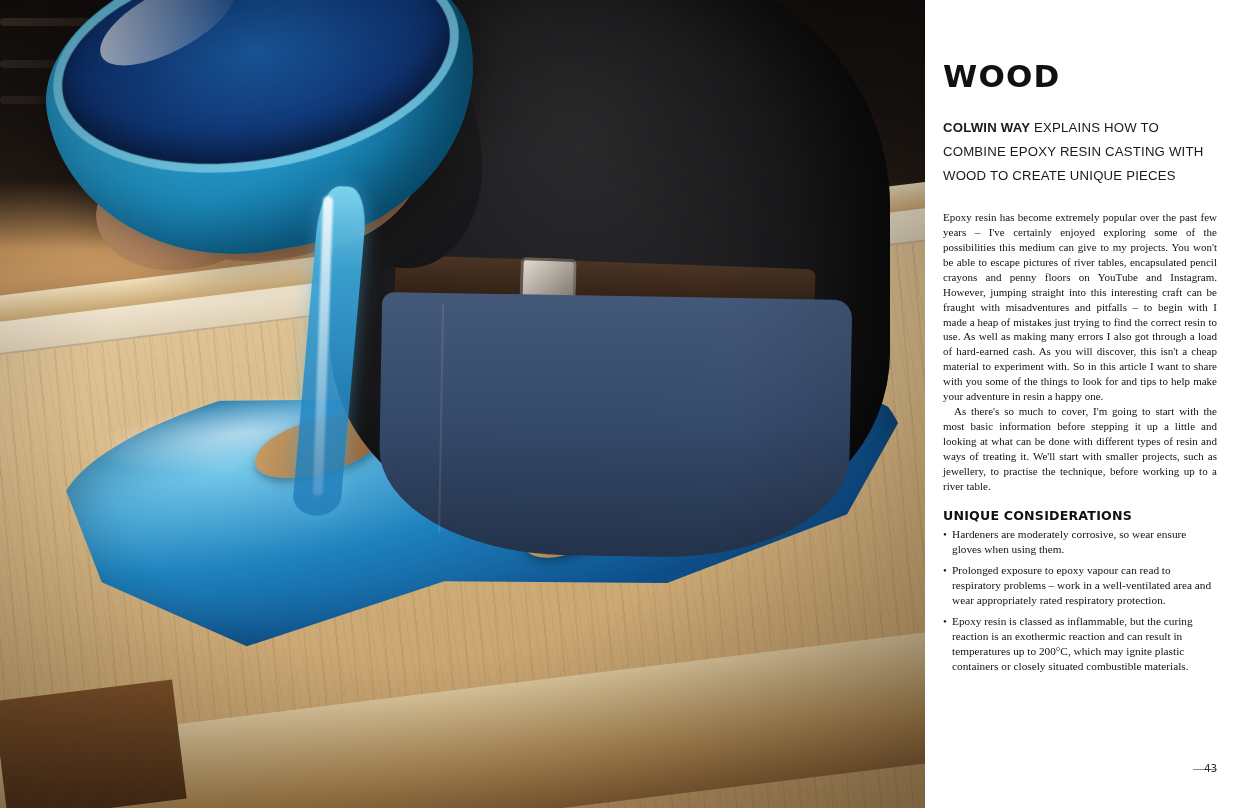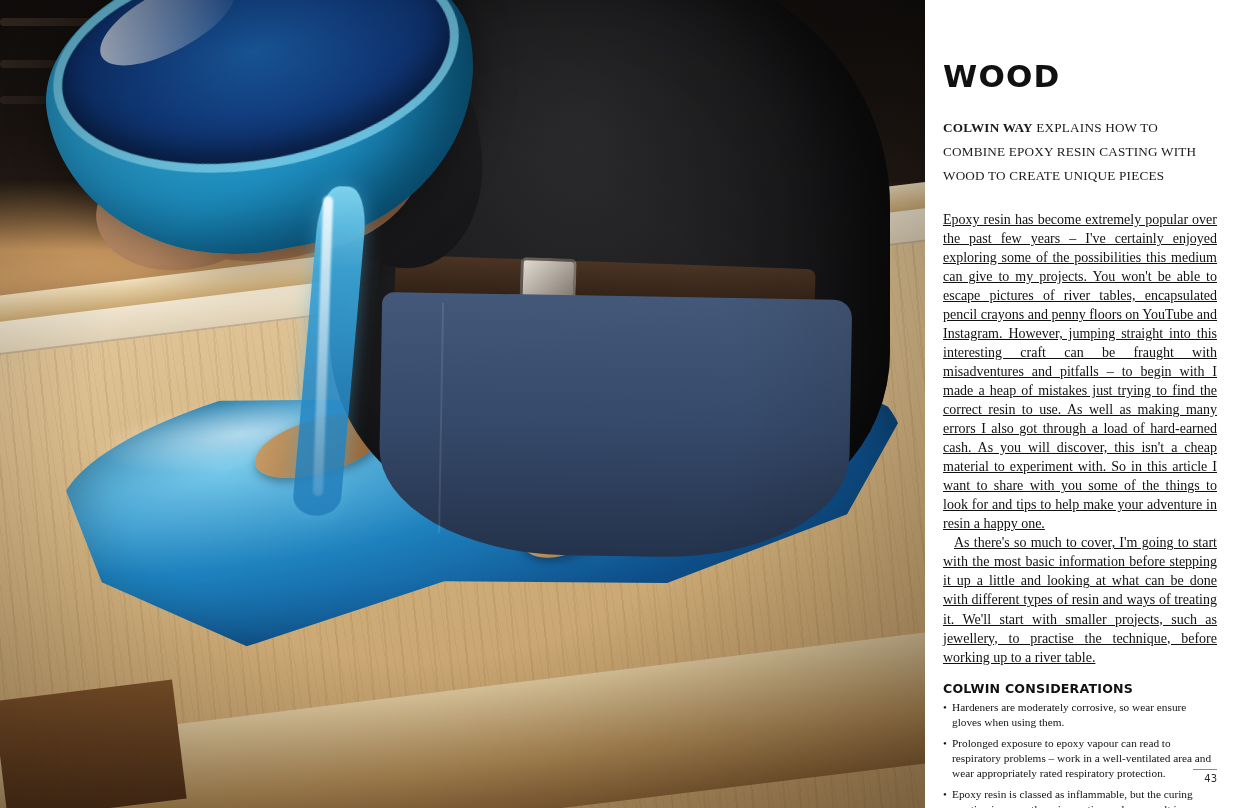--- a/index.html
+++ b/index.html
@@ -220,36 +220,35 @@
     font-weight: 700;
     font-size: 31px;
     line-height: 1.22;
     letter-spacing: 1.2px;
     color: #111111;
     margin-bottom: 20px;
   }
   .headline .l2 { display: block; }
 
   .standfirst {
-    font-family: Liberation Serif, serif;
+    font-family: Liberation Sans, sans-serif;
     font-size: 13.2px;
     line-height: 1.82;
     letter-spacing: .2px;
     color: #1a1a1a;
     margin-bottom: 22px;
   }
   .standfirst .byline { font-weight: 700; }
 
   .body-copy p {
     font-family: "Liberation Serif", serif;
-    font-size: 14px;
+    font-size: 11px;
     line-height: 1.36;
     color: #111111;
     text-align: justify;
-    text-decoration: underline;
   }
   .body-copy p + p { text-indent: 11px; }
   .body-copy { margin-bottom: 14px; }
 
   .section-head {
     font-family: "DejaVu Sans", sans-serif;
     font-size: 12.6px;
     letter-spacing: .2px;
     color: #111111;
     margin-bottom: 4px;
@@ -265,21 +264,21 @@
     margin-bottom: 6px;
     text-align: left;
   }
   ul.safety li:before {
     content: "•";
     position: absolute; left: 0; top: 0;
     font-size: 11px;
   }
   .folio {
     position: absolute;
-    right: 30px; bottom: 24px;
+    right: 30px; bottom: 34px;
     font-family: "DejaVu Sans", sans-serif;
     font-size: 10px;
     color: #2b2b2b;
   }
   .folio-rule {
     position: absolute;
     right: 30px; bottom: 38px;
     width: 24px; height: 1px;
     background: #8a8a8a;
   }
@@ -341,21 +340,21 @@
 
     <div class="standfirst">
       <span class="byline">COLWIN WAY</span><span> EXPLAINS HOW TO COMBINE EPOXY RESIN CASTING WITH WOOD TO CREATE UNIQUE PIECES</span>
     </div>
 
     <div class="body-copy">
       <p>Epoxy resin has become extremely popular over the past few years – I've certainly enjoyed exploring some of the possibilities this medium can give to my projects. You won't be able to escape pictures of river tables, encapsulated pencil crayons and penny floors on YouTube and Instagram. However, jumping straight into this interesting craft can be fraught with misadventures and pitfalls – to begin with I made a heap of mistakes just trying to find the correct resin to use. As well as making many errors I also got through a load of hard-earned cash. As you will discover, this isn't a cheap material to experiment with. So in this article I want to share with you some of the things to look for and tips to help make your adventure in resin a happy one.</p>
       <p>As there's so much to cover, I'm going to start with the most basic information before stepping it up a little and looking at what can be done with different types of resin and ways of treating it. We'll start with smaller projects, such as jewellery, to practise the technique, before working up to a river table.</p>
     </div>
 
-    <h2 class="section-head">COLWIN CONSIDERATIONS</h2>
+    <h2 class="section-head">UNIQUE CONSIDERATIONS</h2>
 
     <ul class="safety">
       <li>Hardeners are moderately corrosive, so wear ensure gloves when using them.</li>
       <li>Prolonged exposure to epoxy vapour can read to respiratory problems – work in a well-ventilated area and wear appropriately  rated respiratory protection.</li>
       <li>Epoxy resin is classed as inflammable, but the curing reaction is an exothermic reaction and can result in temperatures up to 200°C, which may ignite plastic containers or closely situated combustible materials.</li>
 
     </ul>
 
     <div class="folio-rule"></div>
     <div class="folio">43</div>

